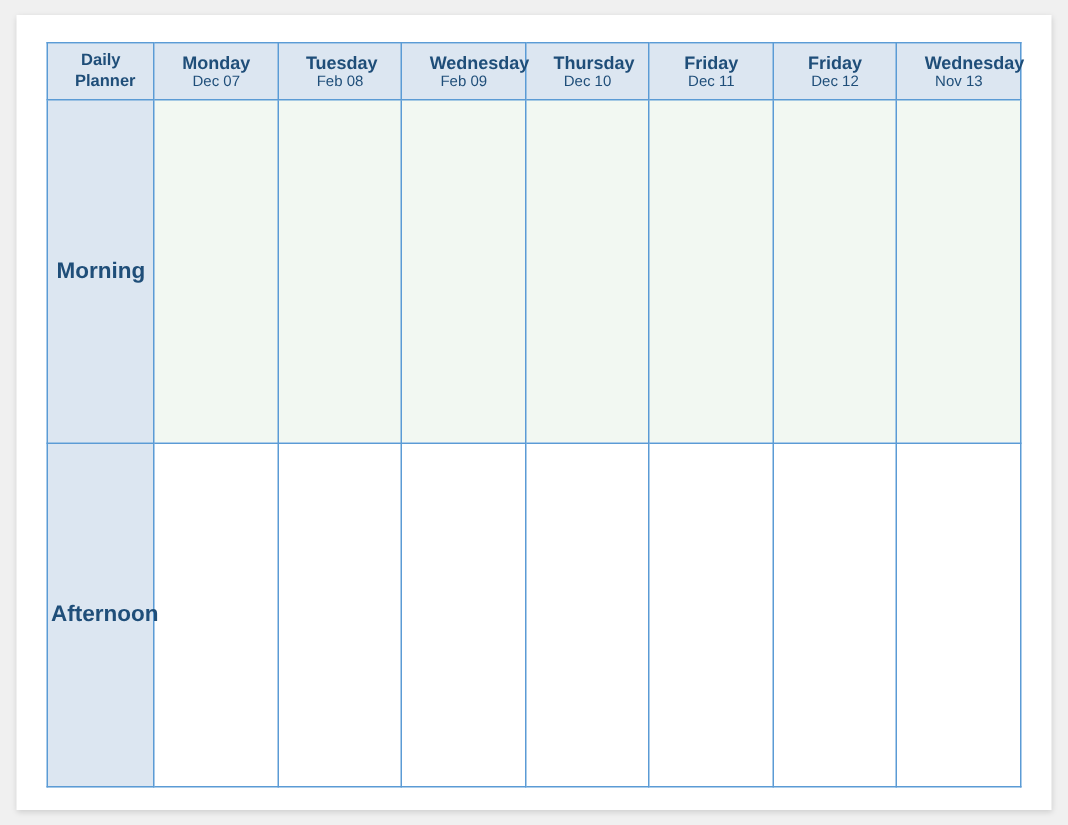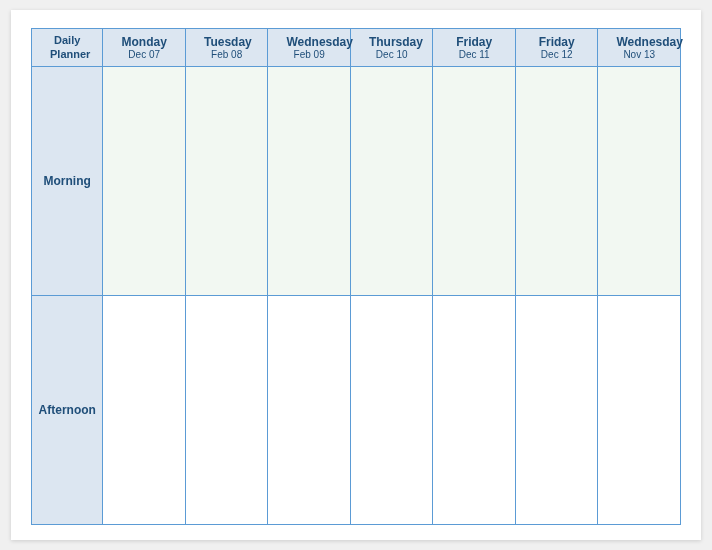--- a/index.html
+++ b/index.html
@@ -99,21 +99,21 @@
       color: #1f4e79;
     }
     .calendar-table td {
       border: 1px solid #5b9bd5;
       vertical-align: middle;
       text-align: center;
       padding: 4px 2px;
     }
     .row-label-cell {
       background-color: #dce6f1;
-      font-size: 12px;
+      font-size: 15px;
       font-weight: bold;
       color: #1f4e79;
       text-align: center;
     }
     .calendar-table td.day-cell {
       background-color: #ffffff;
     }
     .calendar-table tr:nth-child(odd) td.day-cell {
       background-color: #f2f8f2;
     }

